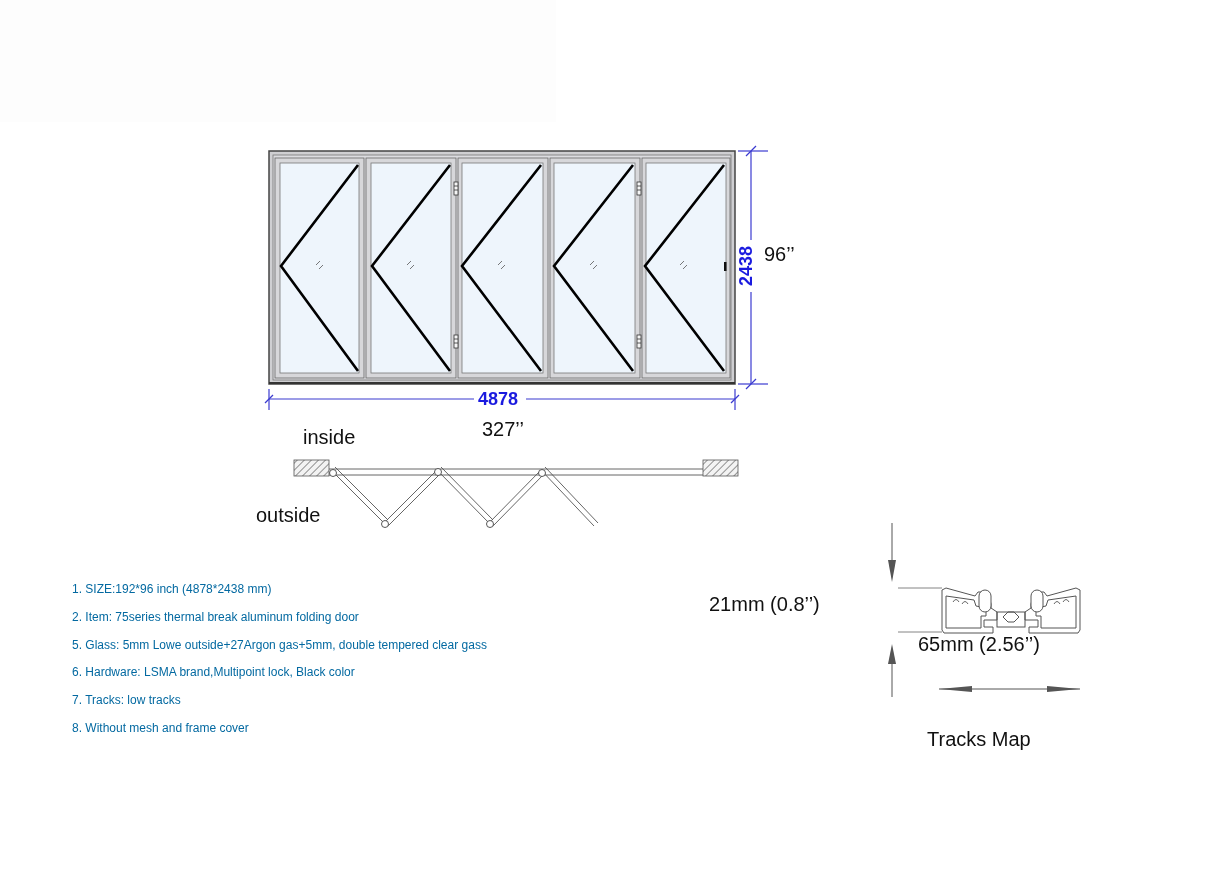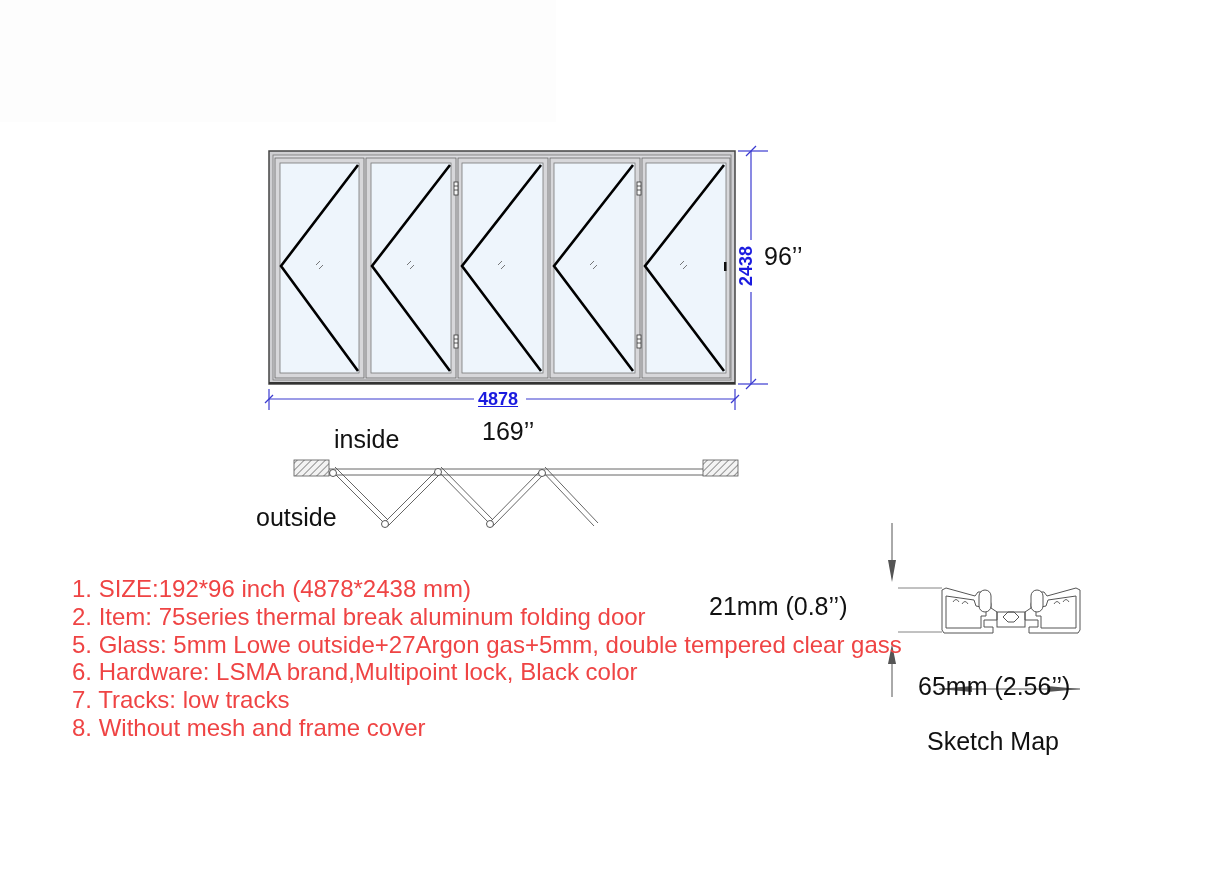--- a/index.html
+++ b/index.html
@@ -1,24 +1,24 @@
 <!DOCTYPE html>
 <html><head>
 <meta charset="utf-8">
 <style>
   html, body { margin: 0; padding: 0; background: #ffffff; }
   body { width: 1214px; height: 870px; position: relative; overflow: hidden;
          font-family: "Liberation Sans", sans-serif; color: #111; }
   .faint-block { position: absolute; left: 0; top: 0; width: 556px; height: 122px; background: #fdfdfd; }
   svg.drawing { position: absolute; left: 0; top: 0; }
   .lbl { position: absolute; white-space: nowrap; line-height: 1; }
-  .lbl-big { font-size: 25px; color: #111; }
+  .lbl-big { font-size: 20px; color: #111; }
   .dim-blue { font-size: 18px; font-weight: bold; color: #1a1adf; }
   .specs { position: absolute; left: 72px; top: 579px; margin: 0; padding: 0; list-style: none; }
-  .specs li { font-size: 24px; height: 27.8px; line-height: 20px; color: #ef4444; white-space: nowrap; }
+  .specs li { font-size: 12px; height: 27.8px; line-height: 20px; color: #0369a1; white-space: nowrap; }
   .vertical { transform: rotate(-90deg); transform-origin: center center; }
 </style>
 </head>
 <body>
 
 <div class="faint-block"></div>
 
 <svg class="drawing" width="1214" height="870" viewBox="0 0 1214 870">
   <defs>
     <pattern id="hatch" width="5" height="5" patternUnits="userSpaceOnUse" patternTransform="rotate(45)">
@@ -159,32 +159,32 @@
       <path d="M1054,604 q3,-5 6,0"></path>
         <path d="M1063,602 q3,-5 6,0"></path>
     </g>
 
     <line x1="939" y1="689" x2="1080" y2="689" stroke="#555" stroke-width="1"></line>
     <polygon points="939,689 972,686 972,692" fill="#555"></polygon>
     <polygon points="1080,689 1047,686 1047,692" fill="#555"></polygon>
   </g>
 </svg>
 
-<div class="lbl dim-blue" style="left:478px; top:390px;text-decoration:underline;">4878</div>
+<div class="lbl dim-blue" style="left:478px; top:390px;">4878</div>
 <div class="lbl dim-blue vertical" style="left:726px; top:257px;">2438</div>
 <div class="lbl lbl-big" style="left:764px; top:244px;">96’’</div>
-<div class="lbl lbl-big" style="left:482px; top:419px;">169’’</div>
+<div class="lbl lbl-big" style="left:482px; top:419px;">327’’</div>
 
-<div class="lbl lbl-big" style="left:334px; top:427px;">inside</div>
+<div class="lbl lbl-big" style="left:303px; top:427px;">inside</div>
 <div class="lbl lbl-big" style="left:256px; top:505px;">outside</div>
 
 <ul class="specs">
   <li>1. SIZE:192*96 inch (4878*2438 mm)</li>
   <li>2. Item: 75series thermal break aluminum folding door</li>
   <li>5. Glass: 5mm Lowe outside+27Argon gas+5mm, double tempered clear gass</li>
   <li>6. Hardware: LSMA brand,Multipoint lock, Black color</li>
   <li>7. Tracks: low tracks</li>
   <li>8. Without mesh and frame cover</li>
 </ul>
 
 <div class="lbl lbl-big" style="left:709px; top:594px;">21mm (0.8’’)</div>
-<div class="lbl lbl-big" style="left:918px; top:674px;">65mm (2.56’’)</div>
-<div class="lbl lbl-big" style="left:927px; top:729px;">Sketch Map</div>
+<div class="lbl lbl-big" style="left:918px; top:634px;">65mm (2.56’’)</div>
+<div class="lbl lbl-big" style="left:927px; top:729px;">Tracks Map</div>
 
 </body></html>

